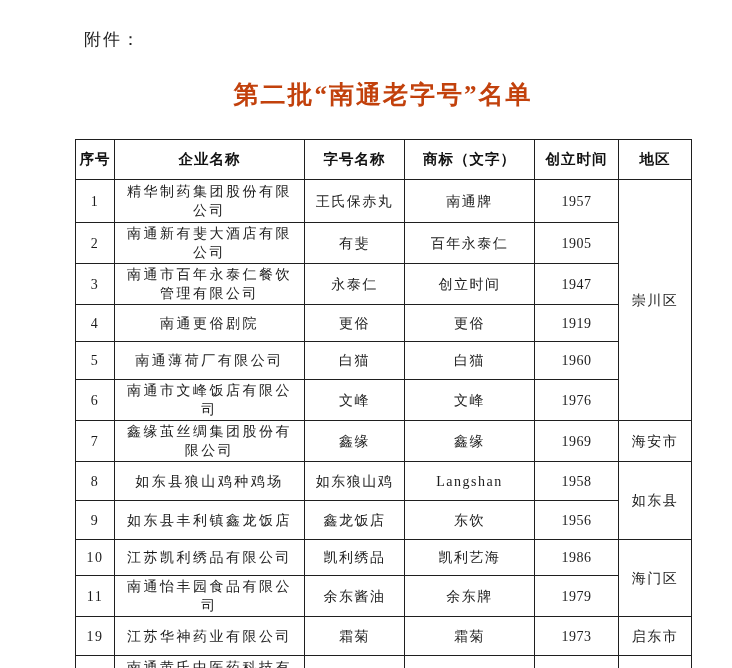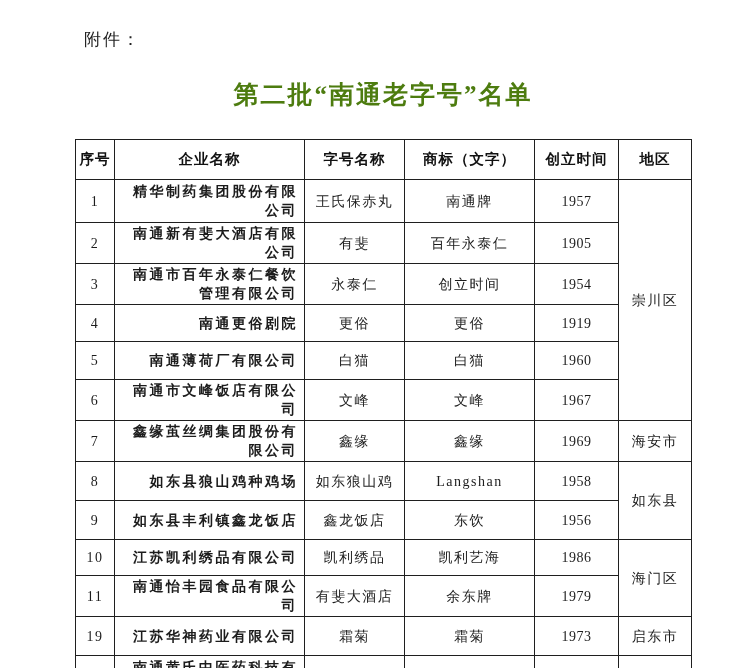--- a/index.html
+++ b/index.html
@@ -9,21 +9,21 @@
     font-family:"Liberation Serif","DejaVu Serif",serif;
     color:#1c1c1c;
   }
   .attachment {
     position:absolute; left:84px; top:28px;
     font-size:17px; letter-spacing:2px; color:#222;
   }
   .doc-title {
     position:absolute; left:76px; top:78px; width:614px;
     text-align:center; font-weight:bold; font-size:25px;
-    letter-spacing:2px; color:#4d7c0f;
+    letter-spacing:2px; color:#c2410c;
     font-family:"Liberation Serif","DejaVu Serif",serif;
   }
   table.brand-table {
     position:absolute; left:75px; top:139px;
     width:616px; border-collapse:collapse; table-layout:fixed;
   }
   .brand-table th, .brand-table td {
     border:1px solid #1f1f1f; overflow:hidden;
   }
   .brand-table th {
@@ -31,21 +31,21 @@
     font-weight:600; font-size:14.5px; letter-spacing:1px;
     text-align:center; vertical-align:middle; padding:1px 0;
     line-height:1.25; color:#111;
   }
   .brand-table td {
     font-size:14px; text-align:center; vertical-align:middle;
     letter-spacing:1.5px; padding:1px 2px; line-height:19px;
     color:#1c1c1c;
   }
   .brand-table td.company {
-    text-align:right; padding:1px 6px; letter-spacing:2.5px;font-weight:bold;
+    text-align:center; padding:1px 6px; letter-spacing:2.5px;
   }
   .brand-table td.year { letter-spacing:0.5px; }
   .brand-table td.region { letter-spacing:1.5px; }
   tr.h36{height:36px} tr.h37{height:37px} tr.h38{height:38px}
   tr.h39{height:39px} tr.h40{height:40px} tr.h41{height:41px}
   tr.h42{height:42px} tr.h43{height:43px}
   tr.hdr{height:40px}
 </style>
 </head>
 <body>
@@ -88,42 +88,42 @@
         <td class="company">南通新有斐大酒店有限公司</td>
         <td>有斐</td>
         <td>百年永泰仁</td>
         <td class="year">1905</td>
       </tr>
       <tr class="h40">
         <td>3</td>
         <td class="company">南通市百年永泰仁餐饮管理有限公司</td>
         <td>永泰仁</td>
         <td>创立时间</td>
-        <td class="year">1954</td>
+        <td class="year">1947</td>
       </tr>
       <tr class="h37">
         <td>4</td>
         <td class="company">南通更俗剧院</td>
         <td>更俗</td>
         <td>更俗</td>
         <td class="year">1919</td>
       </tr>
       <tr class="h38">
         <td>5</td>
         <td class="company">南通薄荷厂有限公司</td>
         <td>白猫</td>
         <td>白猫</td>
         <td class="year">1960</td>
       </tr>
       <tr class="h41">
         <td>6</td>
         <td class="company">南通市文峰饭店有限公司</td>
         <td>文峰</td>
         <td>文峰</td>
-        <td class="year">1967</td>
+        <td class="year">1976</td>
       </tr>
 
       <tr class="h40">
         <td>7</td>
         <td class="company">鑫缘茧丝绸集团股份有限公司</td>
         <td>鑫缘</td>
         <td>鑫缘</td>
         <td class="year">1969</td>
         <td class="region">海安市</td>
       </tr>
@@ -148,21 +148,21 @@
         <td>10</td>
         <td class="company">江苏凯利绣品有限公司</td>
         <td>凯利绣品</td>
         <td>凯利艺海</td>
         <td class="year">1986</td>
         <td class="region" rowspan="2">海门区</td>
       </tr>
       <tr class="h40">
         <td>11</td>
         <td class="company">南通怡丰园食品有限公司</td>
-        <td>有斐大酒店</td>
+        <td>余东酱油</td>
         <td>余东牌</td>
         <td class="year">1979</td>
       </tr>
 
       <tr class="h39">
         <td>19</td>
         <td class="company">江苏华神药业有限公司</td>
         <td>霜菊</td>
         <td>霜菊</td>
         <td class="year">1973</td>

